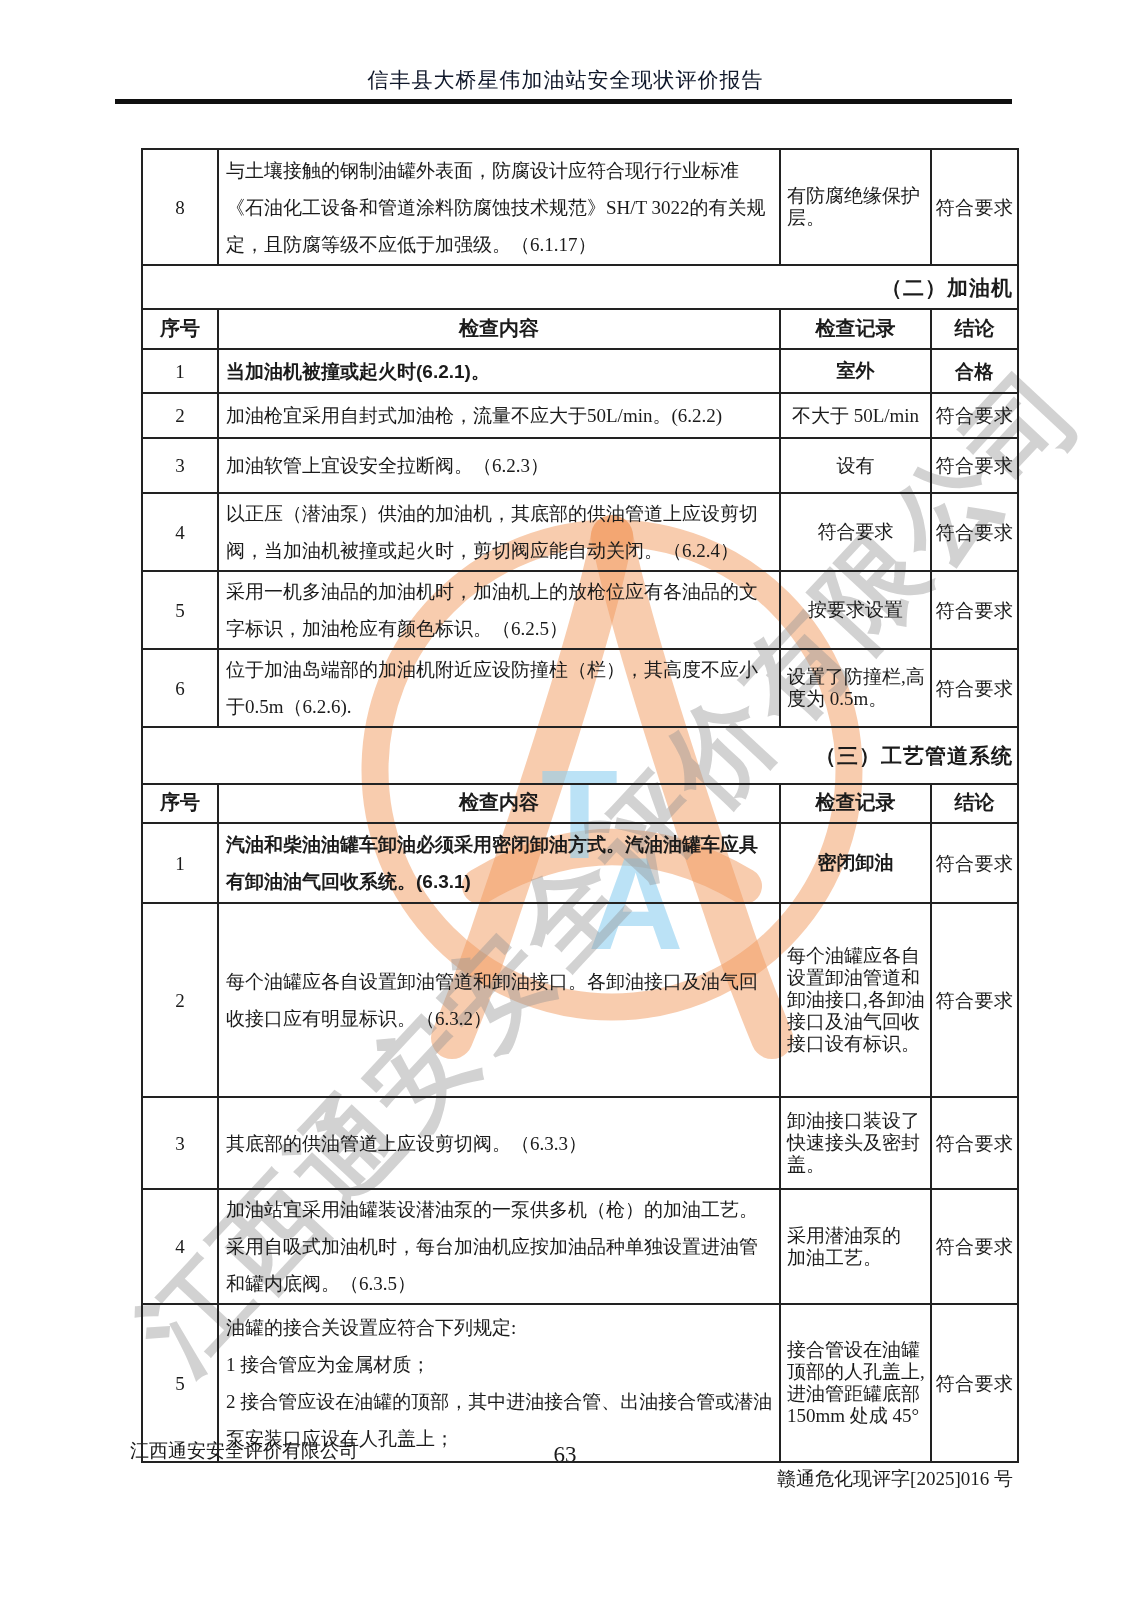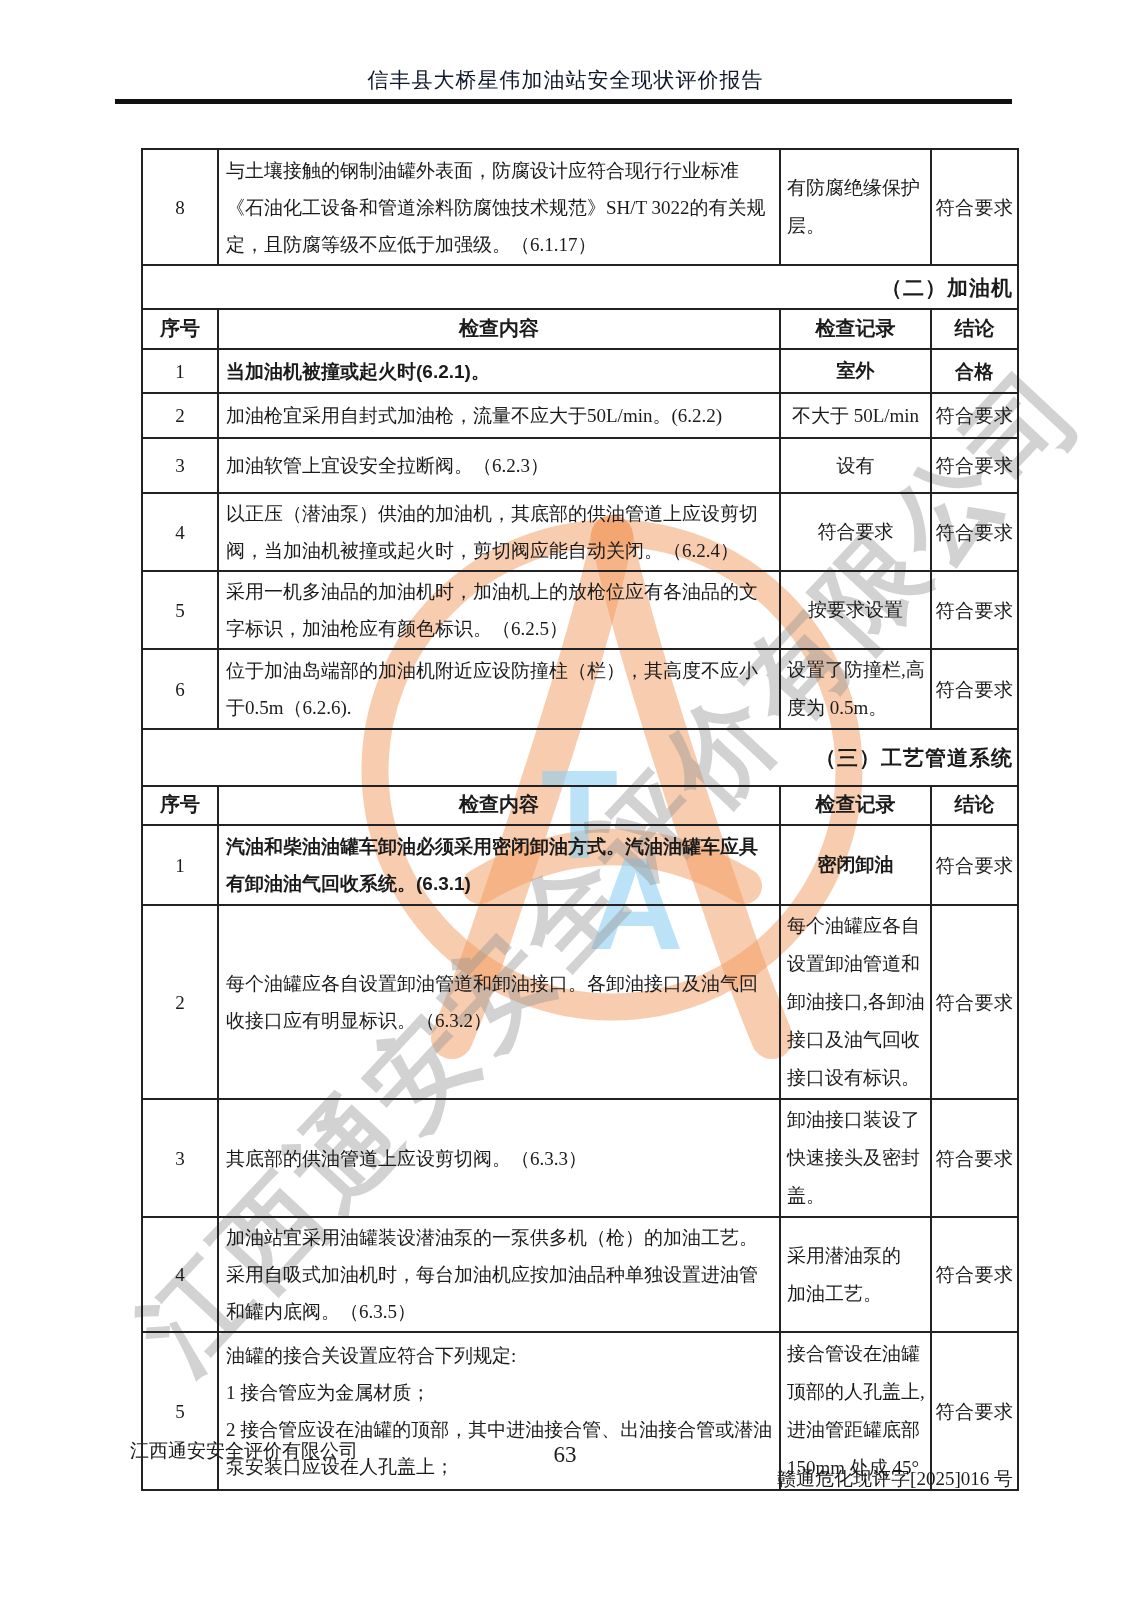--- a/index.html
+++ b/index.html
@@ -39,21 +39,21 @@
     position:absolute; left:141px; top:148px; width:876px;
     border-collapse:collapse; table-layout:fixed; z-index:2;
     font-size:19px;
   }
   .check-table td{
     border:2px solid #222; vertical-align:middle;
     padding:1px 4px; line-height:37px; overflow:hidden;
   }
   td.c-no{text-align:center; padding:0;}
   td.c-content{text-align:left; padding:1px 4px 1px 7px;}
-  td.c-record{text-align:center; line-height:38px;}
+  td.c-record{text-align:center; line-height:22px;}
   td.c-record.left{text-align:left; padding-left:6px; padding-right:2px;}
   td.c-conclusion{text-align:center; padding:0; letter-spacing:0.5px;}
   td.section-cell{
     text-align:right; font-family:"Liberation Sans","DejaVu Sans",sans-serif;
     font-weight:bold; font-size:21px; letter-spacing:1px;
   }
   tr.head-row td{
     text-align:center; font-family:Liberation Mono, monospace;
     font-weight:bold; font-size:20px; padding:0;
   }

